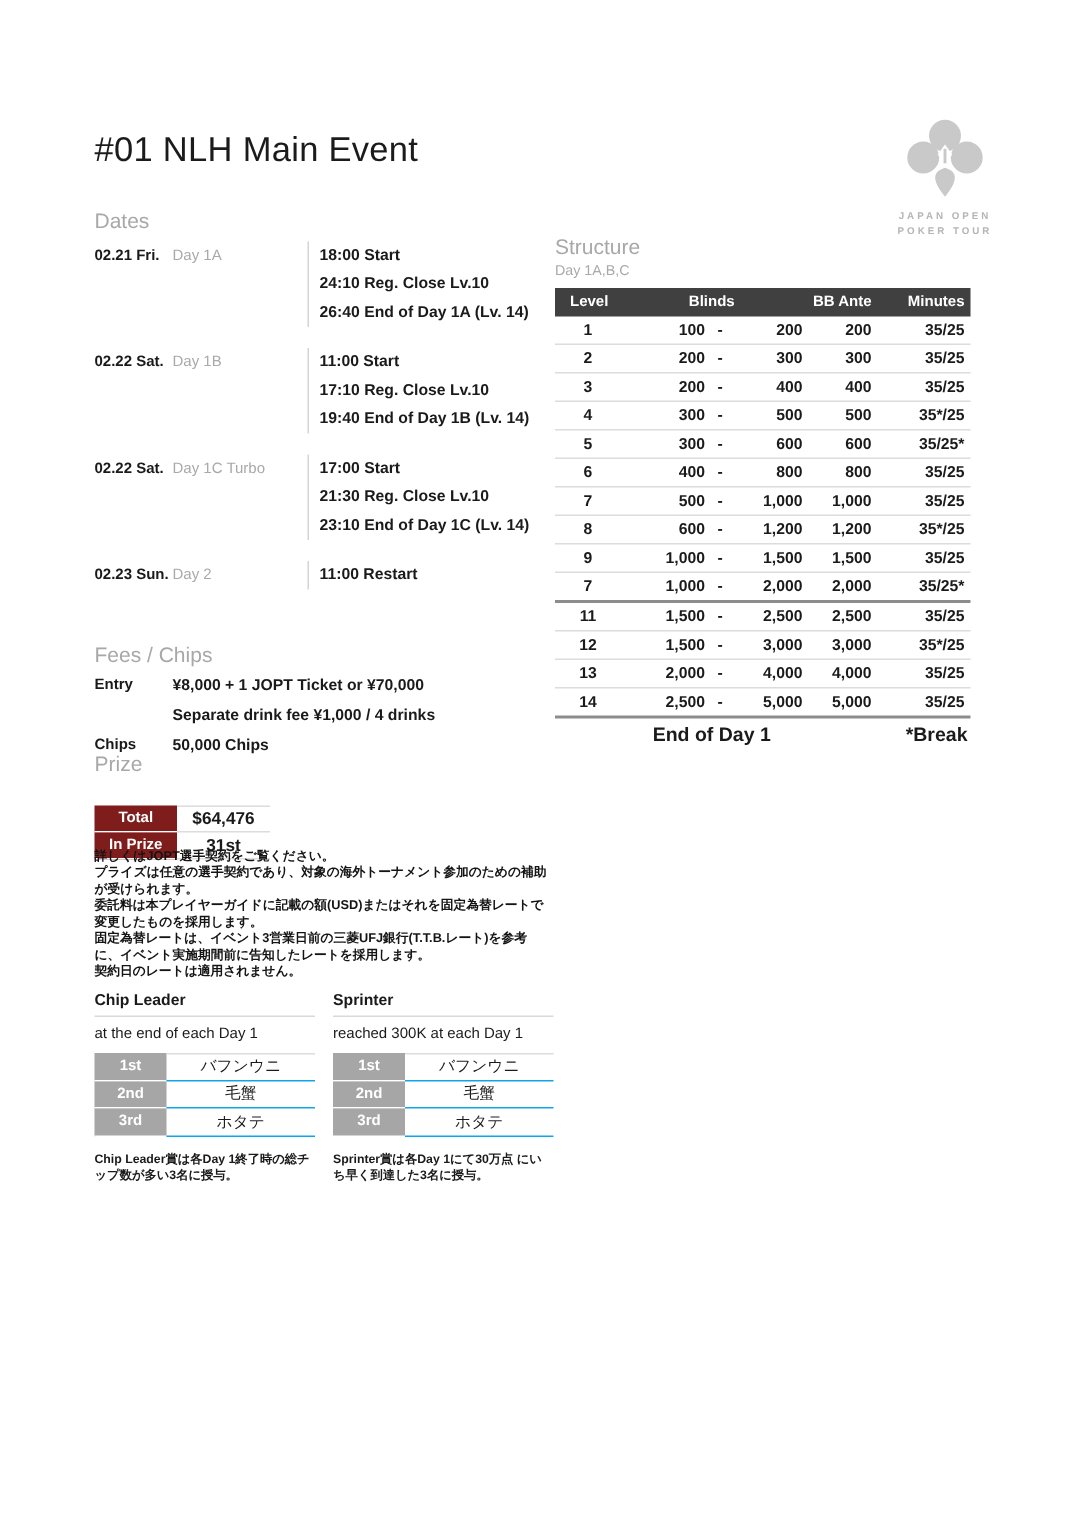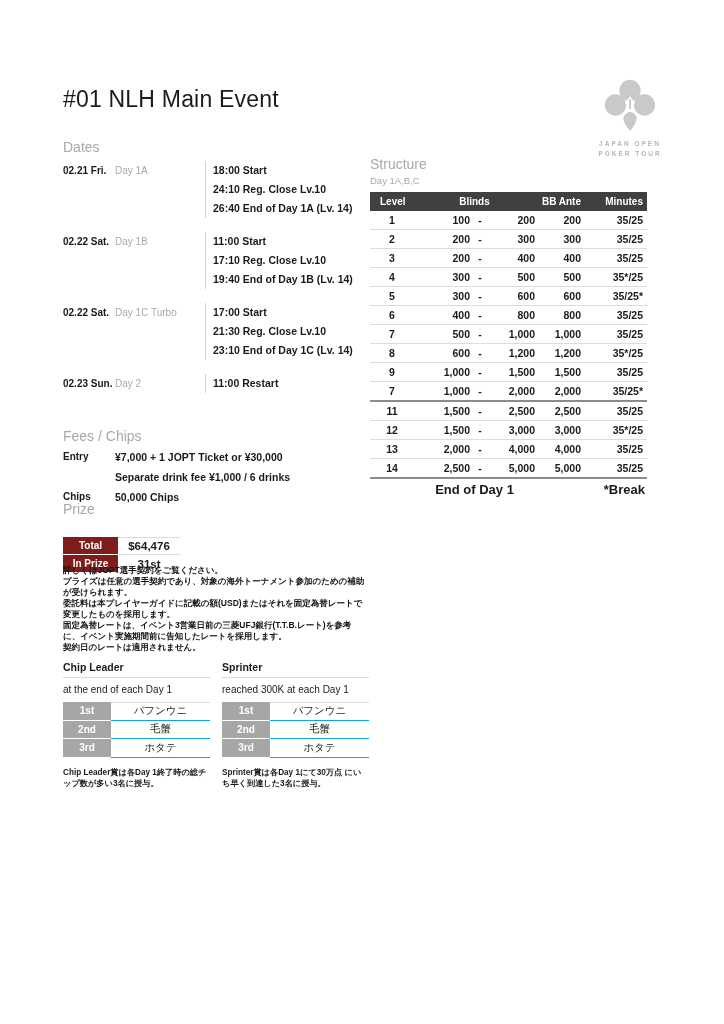--- a/index.html
+++ b/index.html
@@ -288,25 +288,25 @@
     <div></div>
     <div class="f-min">*Break</div>
   </div>
 </div>
 
 <div class="fees">
   <div class="sec-head">Fees / Chips</div>
   <div id="fees-rows">
       <div class="fee-row">
         <div class="fee-label">Entry</div>
-        <div class="fee-value">¥7,000 + 1 JOPT Ticket or ¥30,000</div>
+        <div class="fee-value">¥8,000 + 1 JOPT Ticket or ¥70,000</div>
       </div>
       <div class="fee-row">
         <div class="fee-label"></div>
-        <div class="fee-value">Separate drink fee ¥1,000 / 6 drinks</div>
+        <div class="fee-value">Separate drink fee ¥1,000 / 4 drinks</div>
       </div>
       <div class="fee-row">
         <div class="fee-label">Chips</div>
         <div class="fee-value">50,000 Chips</div>
       </div>
     </div>
 </div>
 
 <div class="prize">
   <div class="sec-head">Prize</div>

